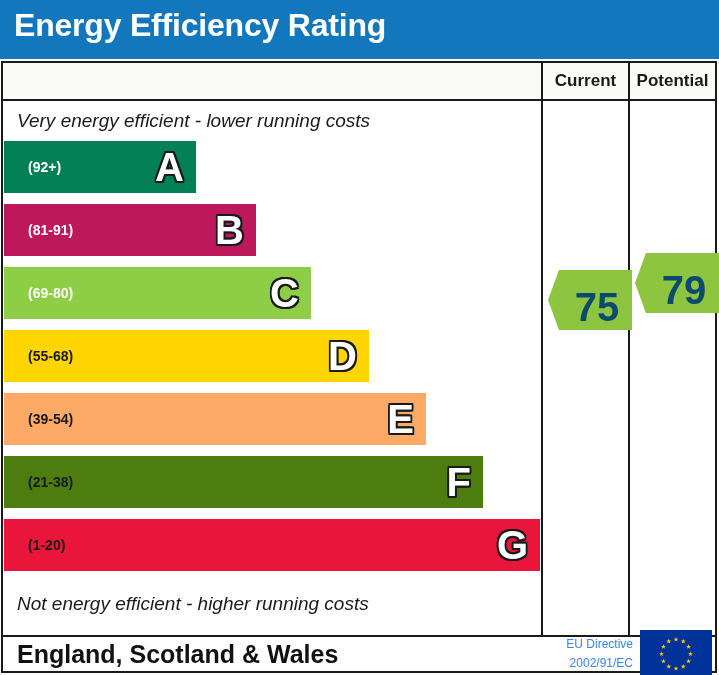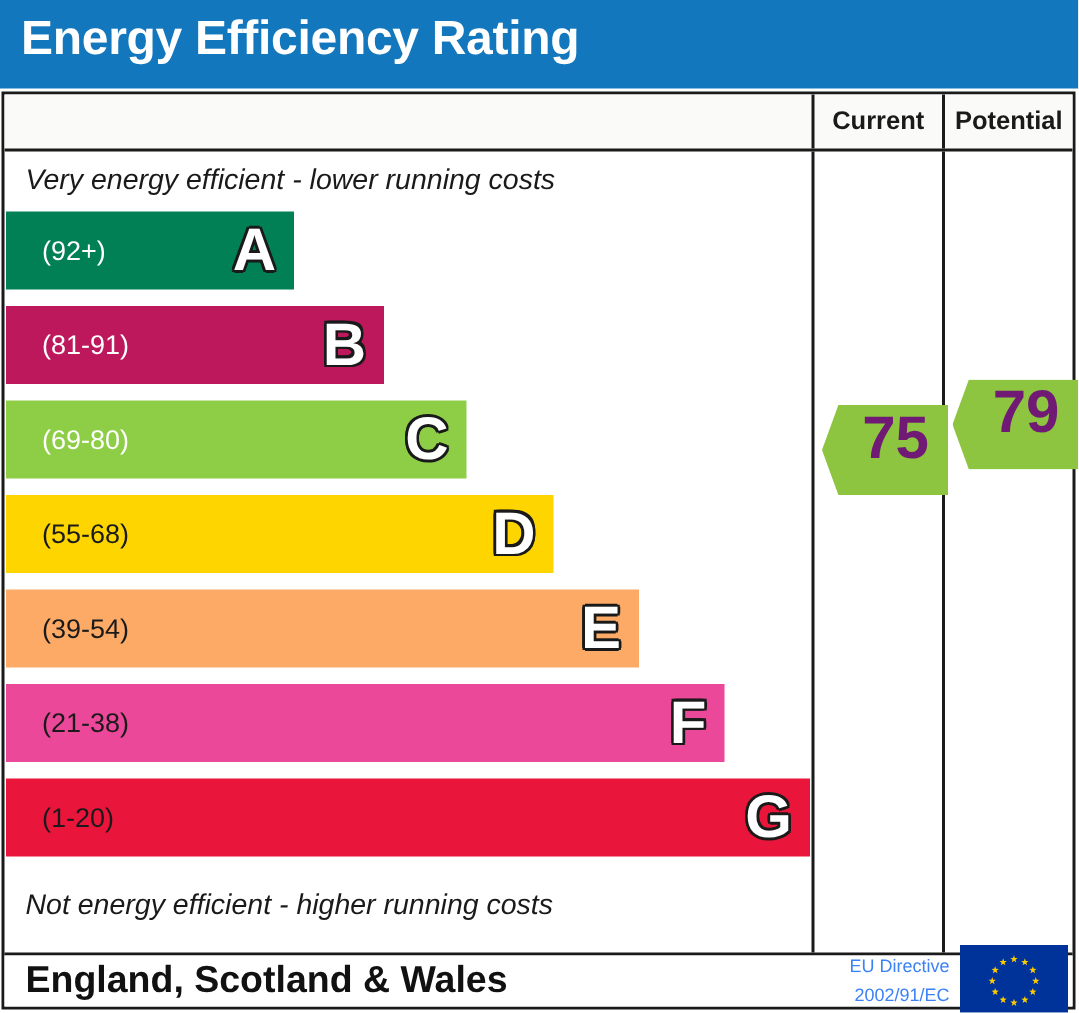--- a/index.html
+++ b/index.html
@@ -132,22 +132,22 @@
     position: absolute;
     left: 1px;
     height: 52px;
     box-sizing: border-box;
   }
   .band .range {
     position: absolute;
     left: 24px;
     top: 50%;
     transform: translateY(-50%);
-    font-size: 18px;
-    font-weight: normal;
+    font-size: 14px;
+    font-weight: bold;
     line-height: 1;
     white-space: nowrap;
   }
   .band .letter {
     position: absolute;
     right: 12px;
     top: 50%;
     transform: translateY(-50%);
     font-size: 40px;
     font-weight: bold;
@@ -163,25 +163,25 @@
       -1.8px  0     0 #1a1a1a,
        1.8px  0     0 #1a1a1a;
   }
   .band.light .range { color: #ffffff; }
   .band.dark  .range { color: #1a1a1a; }
 
   
   .rating {
     position: absolute;
     height: 60px;
-    color: #701a75;
+    color: #0c4a6e;
     font-size: 40px;
     font-weight: bold;
     display: flex;
-    align-items: flex-start;
+    align-items: flex-end;
     justify-content: center;
     padding-left: 14px;
     box-sizing: border-box;
     clip-path: polygon(0% 50%, 13% 0%, 100% 0%, 100% 100%, 13% 100%);
   }
   .rating.current   { left: 545px; width: 84px; }
   .rating.potential { left: 632px; width: 84px; }
 
   
   .footer {
@@ -261,21 +261,21 @@
           <span class="letter">C</span>
         </div>
         <div class="band dark" style="top: 189px; width: 365px; background: rgb(255, 213, 0);">
           <span class="range">(55-68)</span>
           <span class="letter">D</span>
         </div>
         <div class="band dark" style="top: 252px; width: 422px; background: rgb(252, 170, 101);">
           <span class="range">(39-54)</span>
           <span class="letter">E</span>
         </div>
-        <div class="band dark" style="top: 315px; width: 479px; background: #ec4899;">
+        <div class="band dark" style="top: 315px; width: 479px; background: #4d7c0f;">
           <span class="range">(21-38)</span>
           <span class="letter">F</span>
         </div>
         <div class="band dark" style="top: 378px; width: 536px; background: rgb(233, 21, 59);">
           <span class="range">(1-20)</span>
           <span class="letter">G</span>
         </div>
       </div>
 
     <div class="caption bottom">Not energy efficient - higher running costs</div>

